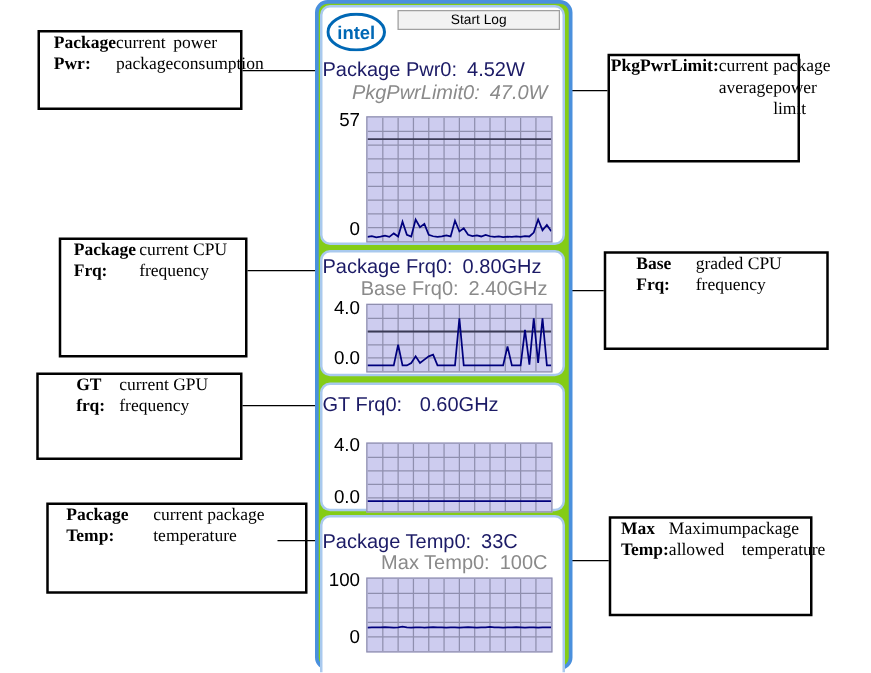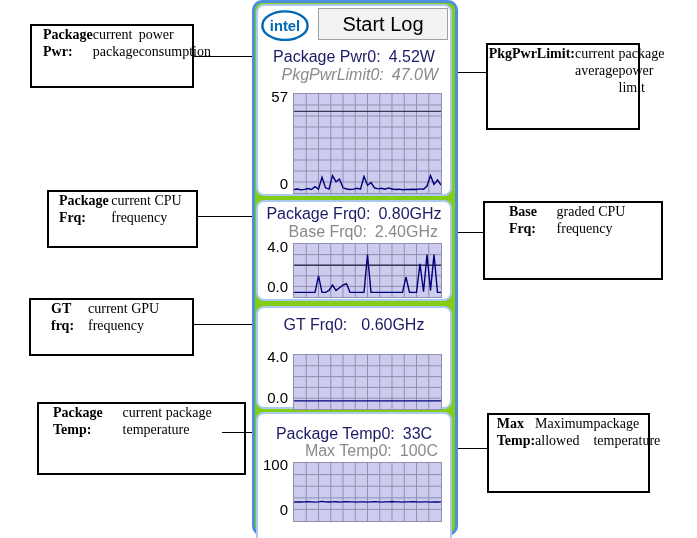--- a/index.html
+++ b/index.html
@@ -16,47 +16,47 @@
   .aline{position:absolute;height:0;border-top:1.5px solid #000;}
   .ahead{position:absolute;width:0;height:0;border-top:5px solid transparent;border-bottom:5px solid transparent;}
   .ahead.r{border-left:9px solid #000;}
   .ahead.l{border-right:9px solid #000;}
 
   
   .panel{position:absolute;left:252px;top:0;width:206px;height:536px;box-sizing:border-box;
          border:3px solid #4a90dd;border-radius:10px;background:#84cc16;}
   .card{position:absolute;left:1px;width:196px;box-sizing:border-box;
         border:2px solid #a9c9ee;border-radius:8px;background:#fff;}
-  .trow{position:absolute;left:0;right:0;display:flex;justify-content:center;gap:8px;
+  .trow{position:absolute;left:0;right:0;display:flex;justify-content:flex-start;gap:8px;
         font-size:16px;white-space:nowrap;}
   .trow.title{color:#1c1b66;}
   .trow.sub{color:#8a8a8a;justify-content:flex-end;padding-right:12px;}
   .ylab{position:absolute;left:0;width:30px;text-align:right;font-size:15px;color:#000;}
   .plot{position:absolute;background:#cdccef;border:1px solid #8f8fae;}
   .plot svg{display:block;width:100%;height:100%;}
-  .startlog{position:absolute;left:60px;top:2px;width:130px;height:32px;
-            background:#f2f2f2;border:1px solid #a0a0a0;font-size:20px;color:#000;
+  .startlog{position:absolute;left:60px;top:2px;width:130px;height:16px;
+            background:#f2f2f2;border:1px solid #a0a0a0;font-size:11px;color:#000;
             font-family:"Liberation Sans","DejaVu Sans",sans-serif;cursor:pointer;}
   .logo{position:absolute;left:3px;top:4px;width:48px;height:33px;}
 </style>
 </head>
 <body>
 
 <div class="stage">
 
   <div class="note" style="left:30px;top:24px;width:164px;height:64px;padding-left:30px;">
     <div class="nt">Package Pwr:</div>
     <div>current package</div>
     <div>power consumption</div>
   </div>
-  <div class="note" style="left:47px;top:190px;width:151px;height:58px;padding-left:10px;">
+  <div class="note" style="left:47px;top:190px;width:151px;height:96px;padding-left:10px;">
     <div class="nt">Package Frq:</div>
     <div>current CPU frequency</div>
   </div>
-  <div class="note" style="left:29px;top:298px;width:165px;height:58px;padding-left:20px;">
+  <div class="note" style="left:29px;top:298px;width:165px;height:70px;padding-left:30px;">
     <div class="nt">GT frq:</div>
     <div>current GPU frequency</div>
   </div>
   <div class="note" style="left:13px;top:402px;width:209px;height:73px;padding-left:14px;margin-left:24px;">
     <div class="nt">Package Temp:</div>
     <div>current package temperature</div>
   </div>
 
   <div class="note" style="left:486px;top:43px;width:154px;height:87px;padding-left:27px;">
     <div class="nt">PkgPwrLimit:</div>

